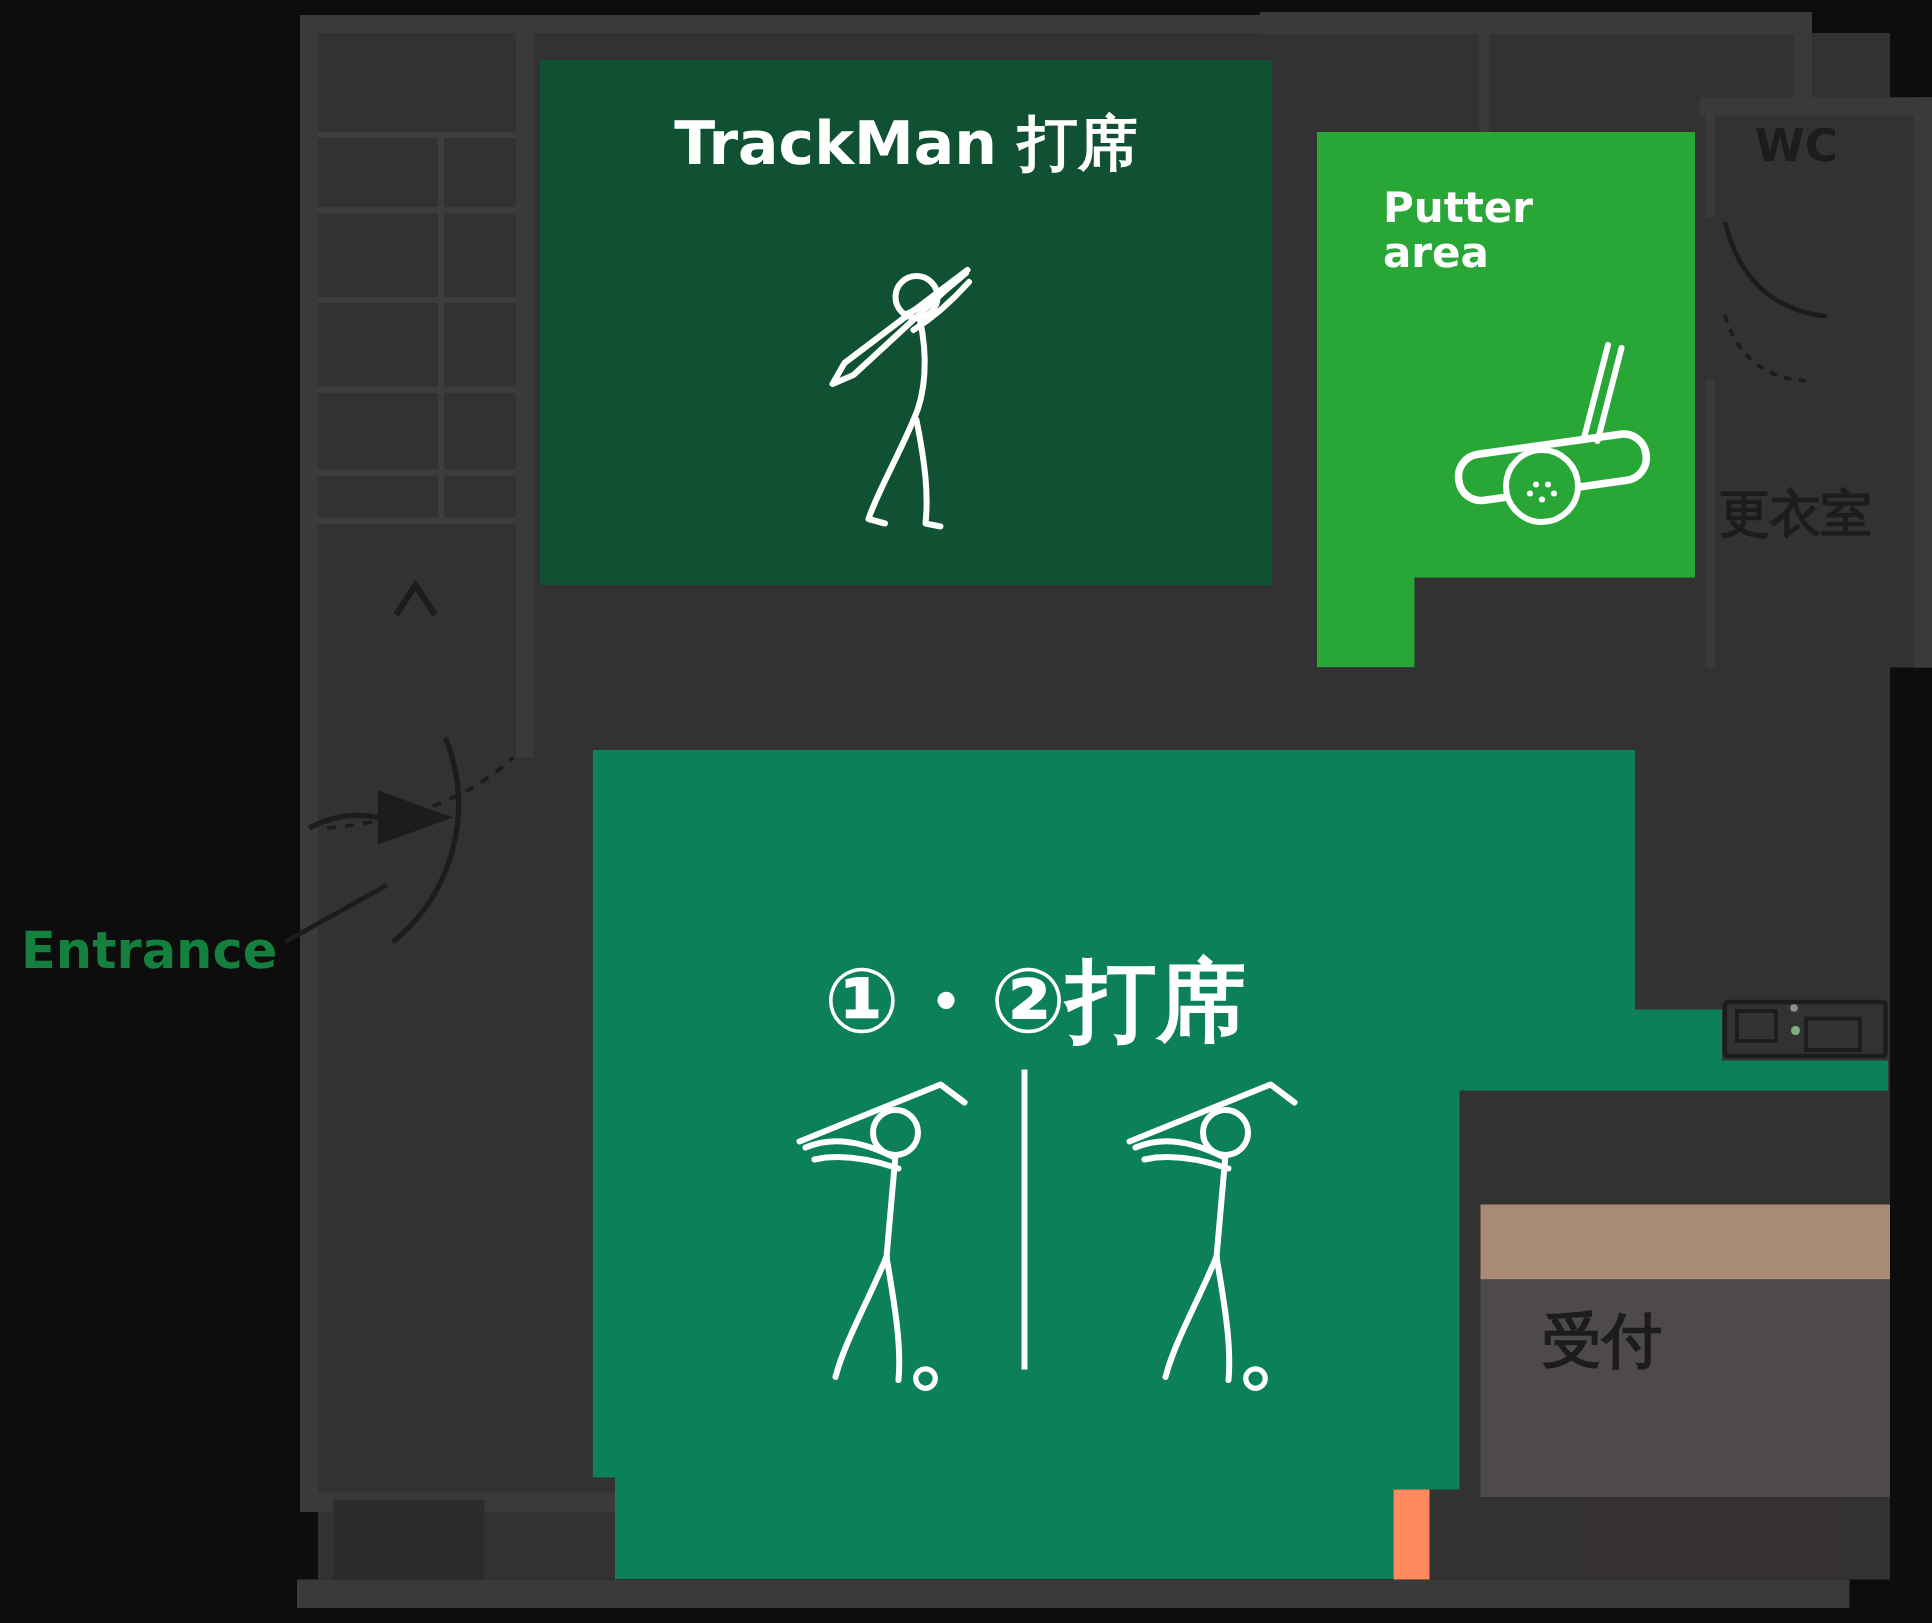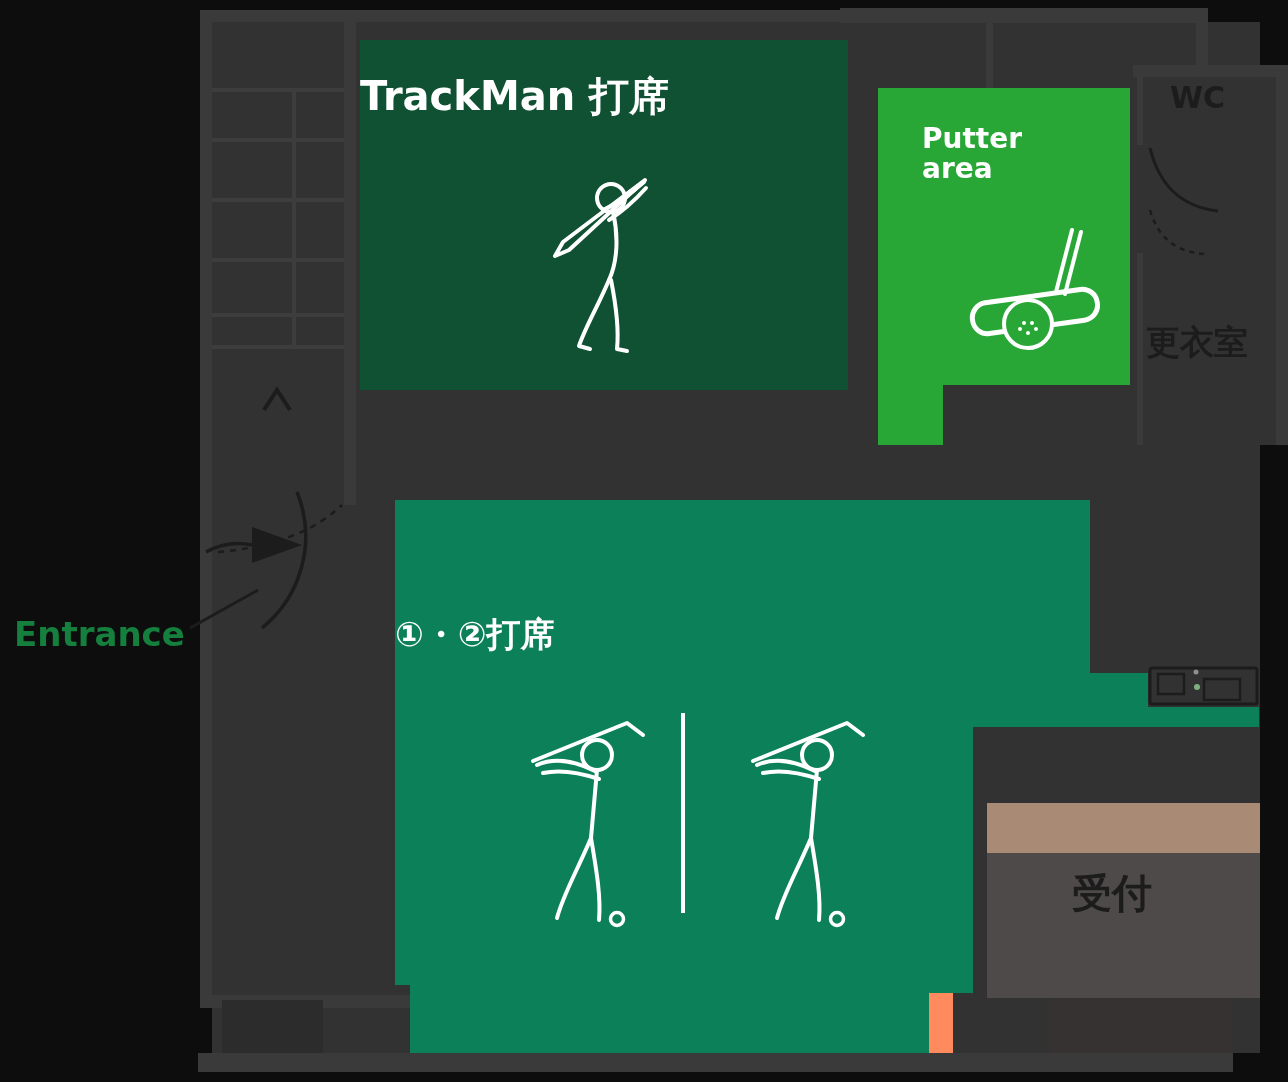--- a/index.html
+++ b/index.html
@@ -19,21 +19,21 @@
   #room-putter{background:var(--putter_green,#28a737);
     clip-path:polygon(0 0,252px 0,252px 297px,65px 297px,65px 357px,0 357px);}
   #room-bays{background:var(--bays_teal,#0c8159);
     clip-path:polygon(0 0,695px 0,695px 173px,753px 173px,753px 207px,864px 207px,864px 227px,578px 227px,578px 493px,534px 493px,534px 553px,15px 553px,15px 485px,0 485px);}
   #counter{background:var(--counter_tan,#a98a74);z-index:3;}
   #reception-floor{background:var(--reception_floor,#4f4a4a);z-index:3;}
   #orange-block{background:var(--orange,#ff8a5e);z-index:4;}
   .room-label{color:var(--white,#fff);font-weight:bold;z-index:6;line-height:1.08;}
   .dark-label{color:var(--ink_dark,#1c1c1c);font-weight:bold;z-index:6;}
   .light-label{color:#15803d;font-weight:bold;z-index:6;}
-  .center{}
+  .center{text-align:center;}
   svg{display:block;}
   .overlay{z-index:5;pointer-events:none;}
   .ink{stroke:var(--ink_dark,#1c1c1c);fill:none;}
   .ink-fill{fill:var(--ink_dark,#1c1c1c);stroke:none;}
   .stair{stroke:var(--ink_light,#3d3d3d);fill:none;}
   .white-line{stroke:var(--white,#fff);fill:none;stroke-linecap:round;stroke-linejoin:round;}
   .ball-fill{fill:var(--putter_green,#28a737);}
   .divider{background:var(--white,#fff);z-index:6;}
 </style>
 </head>
@@ -126,21 +126,21 @@
       <circle cx="60" cy="101" r="2"></circle>
         <circle cx="68" cy="105" r="2"></circle>
       <circle cx="76" cy="101" r="2"></circle>
         <circle cx="64" cy="95" r="2"></circle>
       <circle cx="72" cy="95" r="2"></circle>
     </g>
   </svg>
 </div>
 
 <div id="room-bays" class="abs room" style="left:395px;top:500px;width:864px;height:553px;">
-  <div class="abs room-label center" style="left:0;top:116px;width:590px;font-size:34px;">①・②打席</div>
+  <div class="abs room-label center" style="left:0;top:136px;width:590px;font-size:60px;">①・②打席</div>
   <svg class="abs" style="left:110px;top:213px;" width="150" height="215" viewBox="0 0 150 215">
     <path class="white-line" stroke-width="4" d="M28,48 L122,10 L138,22"></path>
     <circle class="white-line" stroke-width="4" cx="92" cy="42" r="15"></circle>
     <path class="white-line" stroke-width="4" d="M90,58 C70,48 50,44 32,52"></path>
     <path class="white-line" stroke-width="4" d="M94,66 C76,60 56,56 38,60"></path>
     <path class="white-line" stroke-width="4" d="M92,57 L86,125"></path>
     <path class="white-line" stroke-width="4" d="M86,125 C72,158 58,182 52,205"></path>
     <path class="white-line" stroke-width="4" d="M86,125 C92,160 96,185 94,207"></path>
     <circle class="white-line" stroke-width="3.5" cx="112" cy="206" r="6.5"></circle>
   </svg>
@@ -152,19 +152,19 @@
     <path class="white-line" stroke-width="4" d="M94,66 C76,60 56,56 38,60"></path>
     <path class="white-line" stroke-width="4" d="M92,57 L86,125"></path>
     <path class="white-line" stroke-width="4" d="M86,125 C72,158 58,182 52,205"></path>
     <path class="white-line" stroke-width="4" d="M86,125 C92,160 96,185 94,207"></path>
     <circle class="white-line" stroke-width="3.5" cx="112" cy="206" r="6.5"></circle>
   </svg>
 </div>
 
 <div id="counter" class="abs" style="left:987px;top:803px;width:273px;height:50px;"></div>
 <div id="reception-floor" class="abs" style="left:987px;top:853px;width:273px;height:145px;"></div>
-<div class="abs dark-label" style="left:1072px;top:866px;font-size:40px;">受付</div>
+<div class="abs dark-label" style="left:1028px;top:866px;font-size:40px;">受付</div>
 
 <div id="orange-block" class="abs" style="left:929px;top:993px;width:24px;height:60px;"></div>
 
 <div class="abs dark-label" style="left:1170px;top:80px;font-size:30px;">WC</div>
 <div class="abs dark-label" style="left:1146px;top:320px;font-size:34px;">更衣室</div>
 <div class="abs light-label" style="left:14px;top:614px;font-size:34px;">Entrance</div>
 
 </body></html>

